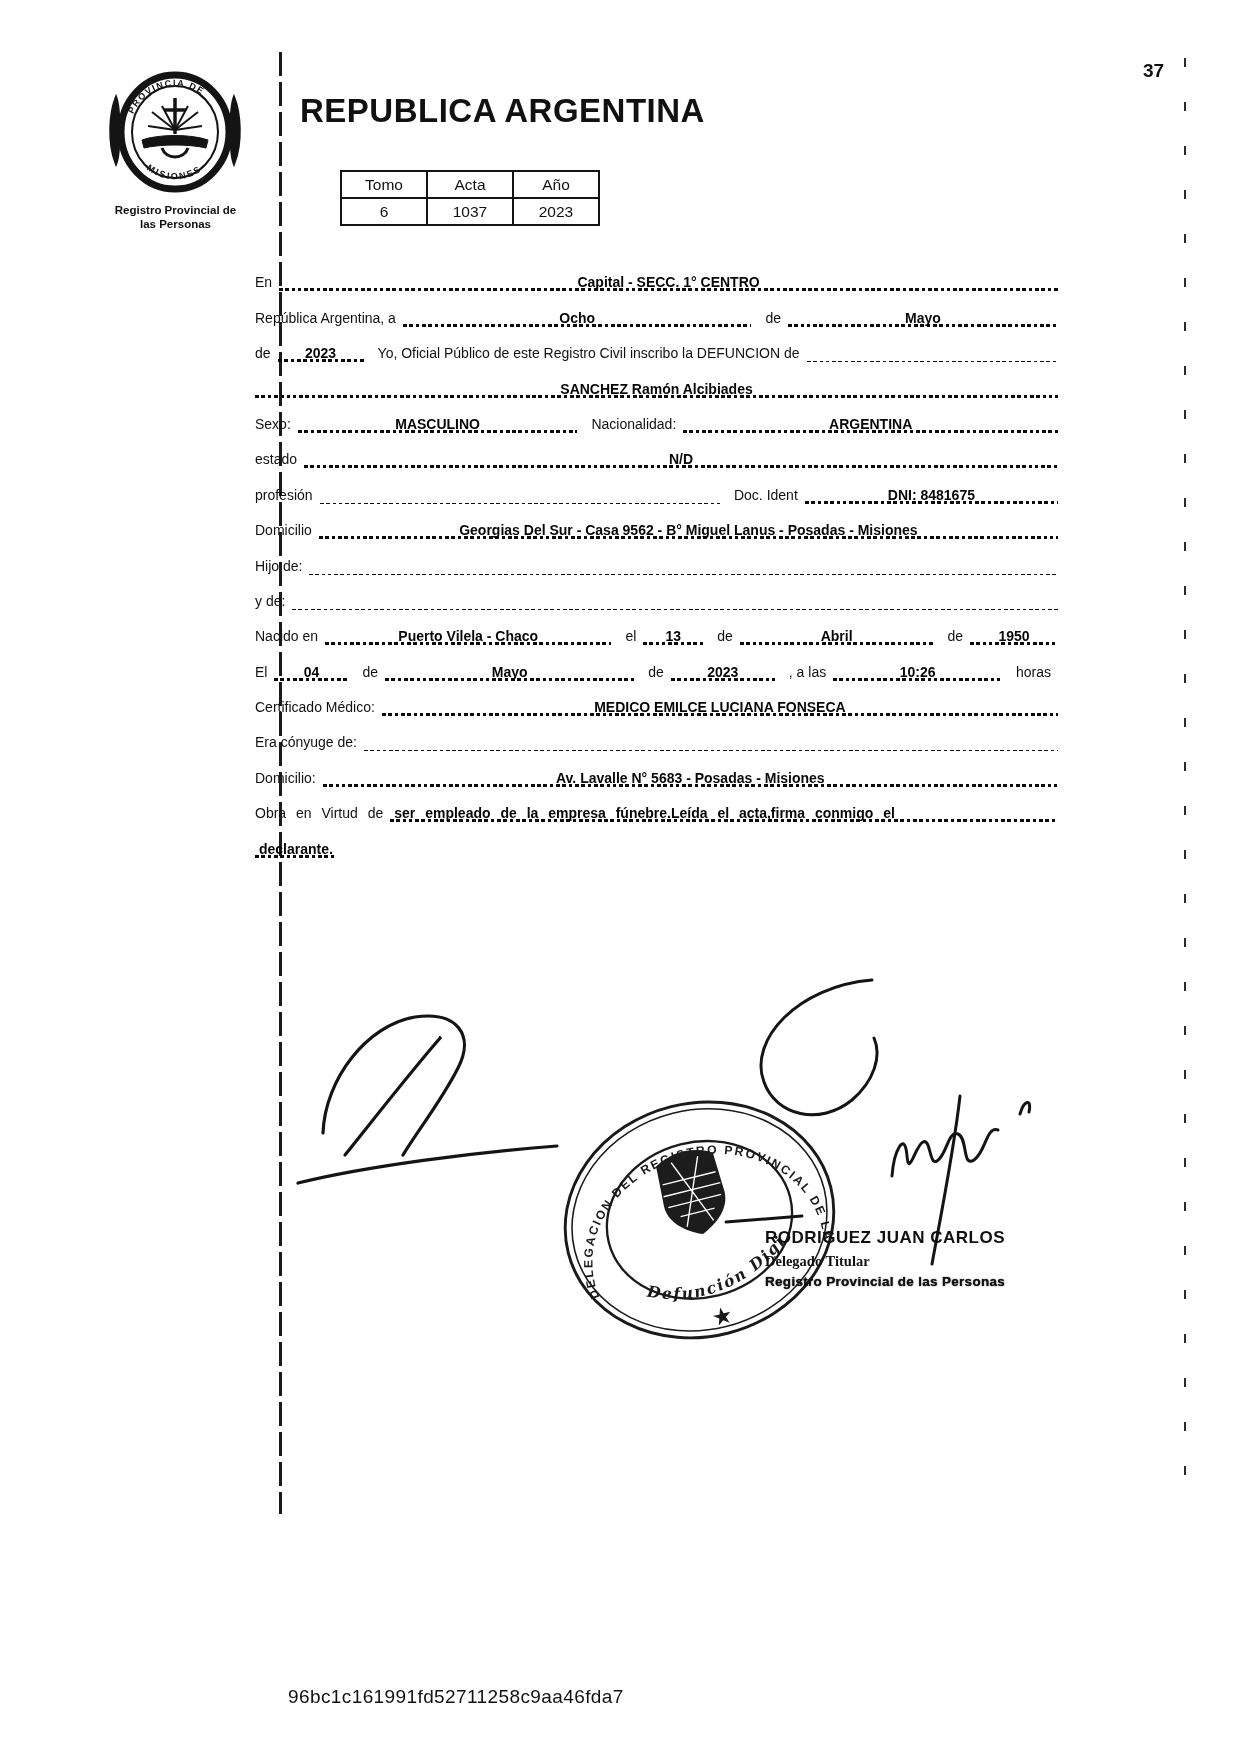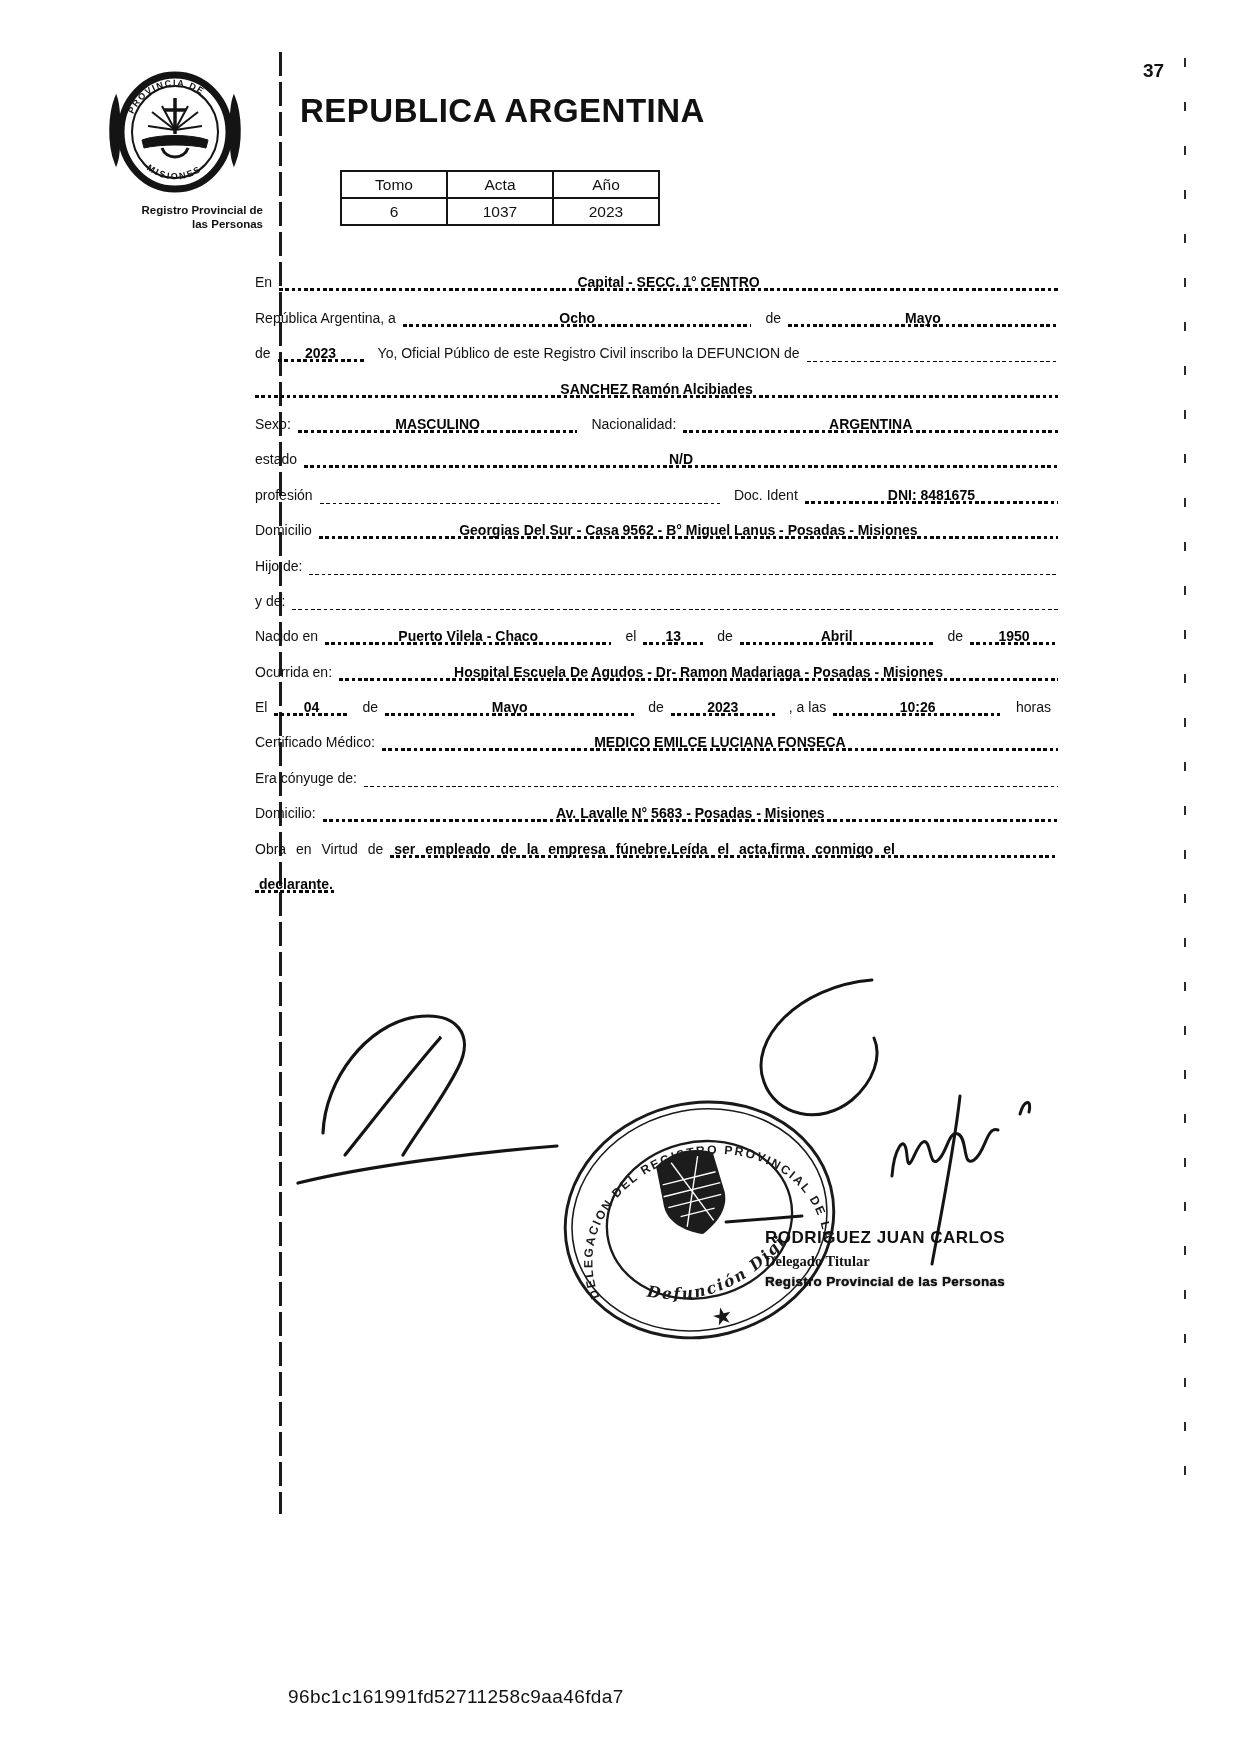--- a/index.html
+++ b/index.html
@@ -5,40 +5,40 @@
   html,body{margin:0;padding:0;background:#e8e8e8;}
   #page{
     position:relative; width:1250px; height:1752px; margin:0 auto;
     background:#ffffff; color:#111;
     font-family:"Liberation Sans", sans-serif;
     overflow:hidden;
   }
   
   .org-name{
     position:absolute; left:88px; top:203px; width:175px;
-    text-align:right; font-size:11.5px; font-weight:bold; line-height:1.25;
+    text-align:center; font-size:11.5px; font-weight:bold; line-height:1.25;
   }
   .page-number{position:absolute; left:1143px; top:60px; font-size:19px; font-weight:bold;}
   .vline-left{
     position:absolute; left:279px; top:52px; height:1462px; width:2.5px;
     background:repeating-linear-gradient(180deg,#1b1b1b 0 24px, transparent 24px 30px);
   }
   .vline-right{
     position:absolute; left:1184px; top:58px; height:1430px; width:2px;
     background:repeating-linear-gradient(180deg,#2a2a2a 0 9px, transparent 9px 44px);
   }
   .doc-title{
     position:absolute; left:300px; top:92px; width:700px; text-align:left;
     font-size:33px; font-weight:bold; letter-spacing:0.5px;
   }
   table.record{
     position:absolute; left:340px; top:170px; border-collapse:collapse;
     font-size:15.5px; text-align:center;
   }
-  table.record td{border:2px solid #141414; width:84px; height:25px; padding:0 10px;margin-left:44px;}
+  table.record td{border:2px solid #141414; width:84px; height:25px; padding:0 0;margin-left:44px;}
   .defuncion-box{
     position:absolute; left:718px; top:174px; width:296px; height:36px;
     border:2px solid #141414; display:flex; align-items:center; justify-content:center;
     font-size:17.5px; letter-spacing:1.5px; font-weight:500;
   }
   
   .form{position:absolute; left:255px; top:256px; width:803px;}
   .row{display:flex; align-items:flex-end; height:35.4px; font-size:14px; white-space:nowrap;}
   .lbl{padding:0 7px 1px 0;}
   .lbl.mid{padding-left:14px;}
@@ -195,24 +195,20 @@
       <span class="lbl">Nacido en</span>
       <span class="val dotted" style="flex:2.1">Puerto Vilela - Chaco</span>
       <span class="lbl mid">el</span>
       <span class="val dotted" style="width:52px">13</span>
       <span class="lbl mid">de</span>
       <span class="val dotted" style="flex:1.4">Abril</span>
       <span class="lbl mid">de</span>
       <span class="val dotted" style="width:80px">1950</span>
     </div>
 
-    <div class="row">
-      <span class="lbl">Ocurrida en:</span>
-      <span class="val dotted" style="flex:1">Hospital Escuela De Agudos - Dr- Ramon Madariaga - Posadas - Misiones</span>
-    </div>
 
     <div class="row">
       <span class="lbl">El</span>
       <span class="val dotted" style="width:66px">04</span>
       <span class="lbl mid">de</span>
       <span class="val dotted" style="flex:1.5">Mayo</span>
       <span class="lbl mid">de</span>
       <span class="val dotted" style="width:96px">2023</span>
       <span class="lbl mid">, a las</span>
       <span class="val dotted" style="flex:1">10:26</span>

